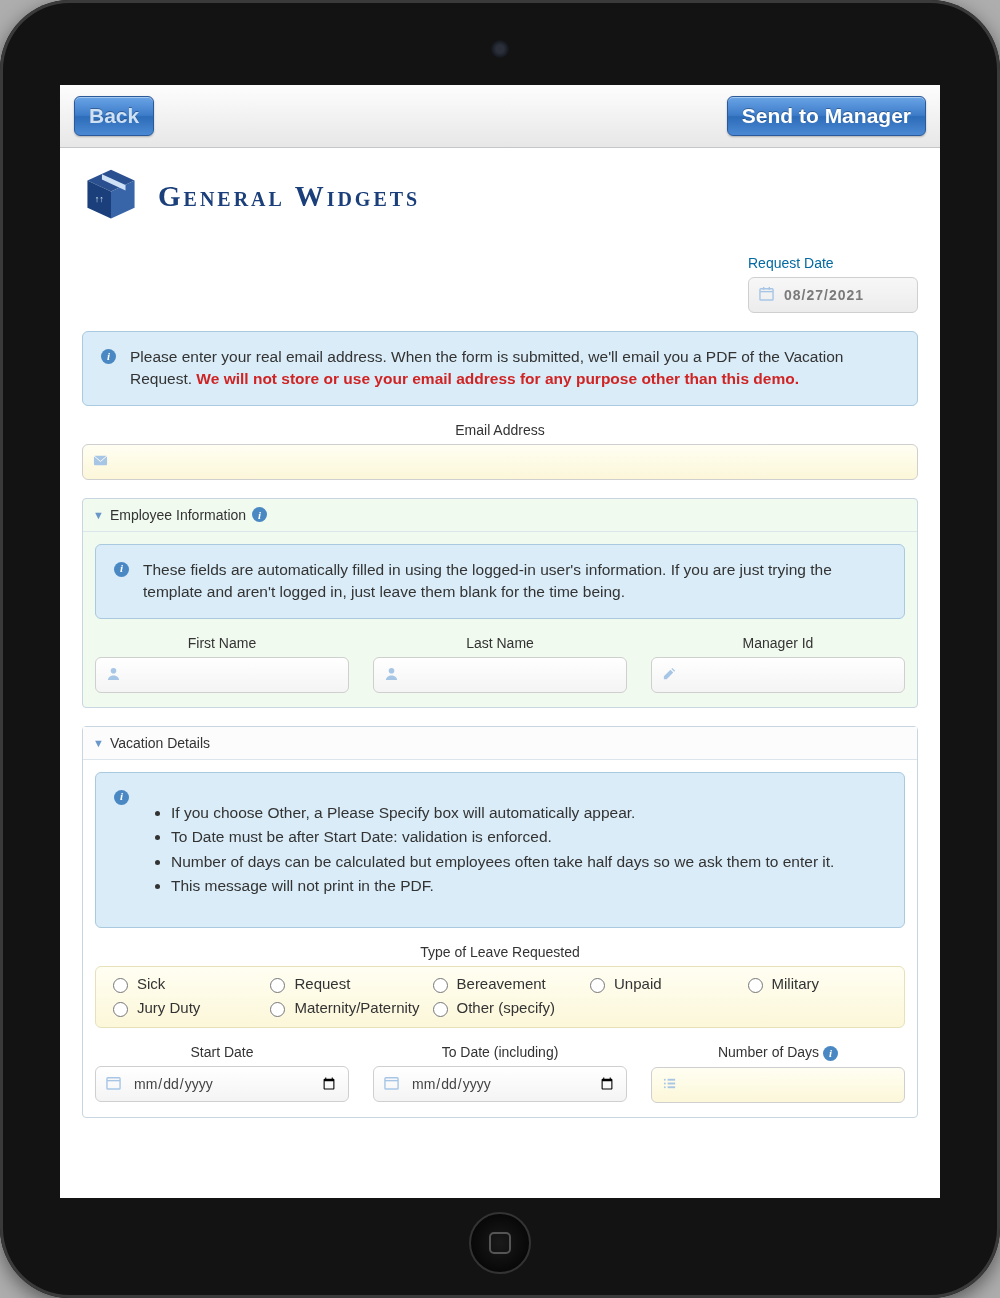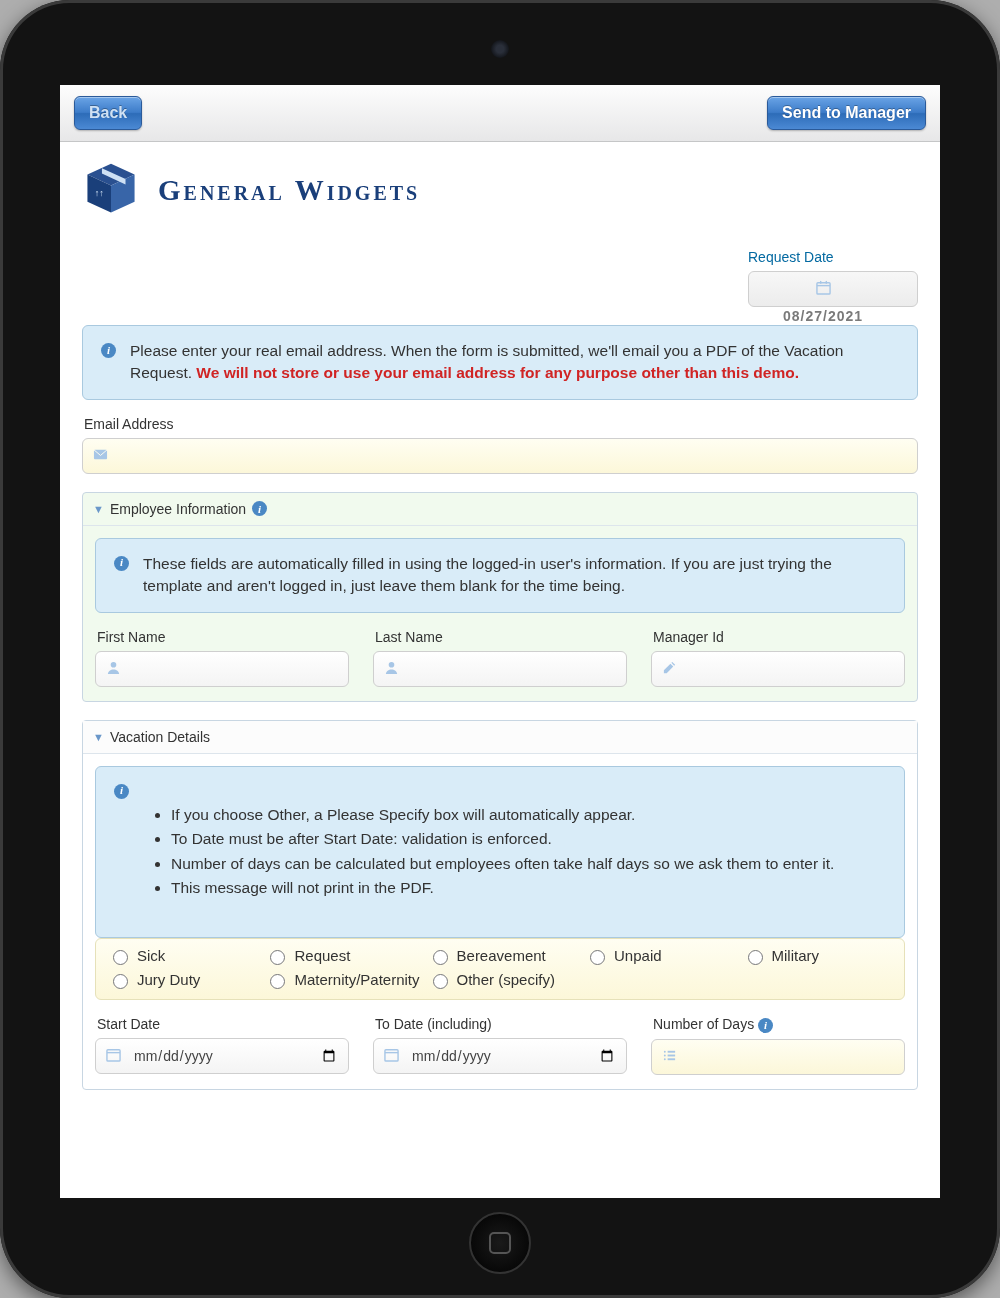--- a/index.html
+++ b/index.html
@@ -58,21 +58,21 @@
     background: linear-gradient(#fdfdfd, #e7e7e8);
     border-bottom: 1px solid #c5c6c7;
     padding: 11px 14px;
     display: flex;
     justify-content: space-between;
   }
   .btn {
     border: 1px solid #2a5a9a;
     border-radius: 6px;
     padding: 7px 14px;
-    font-size: 16px;
+    font-size: 21px;
     font-weight: bold;
     color: #fff;
     background: linear-gradient(#6aa4e6, #3d7cc9 48%, #2d6cb8 52%, #4b89d4);
     cursor: pointer;
     box-shadow: 0 1px 2px rgba(0,0,0,0.25), inset 0 1px 0 rgba(255,255,255,0.4);
     text-shadow: 0 -1px 0 rgba(0,0,0,0.3);
   }
   .btn.muted {
     color: #cfe1f4;
   }
@@ -91,58 +91,58 @@
   .form-title { color:#1a3f7a; font-weight:bold; font-size:18px; flex:1; text-align:center; max-width:320px;}
 
   .req-date-row { display:flex; justify-content:flex-end; margin-bottom:18px;}
   .req-date-block label { display:block; font-size:14px; color:#0369a1; margin-bottom:6px;}
   .date-display {
     border:1px solid #cfcfcf; border-radius:6px;
     background:linear-gradient(#f7f7f7,#ececec);
     padding:8px 30px 8px 10px;
     display:flex; align-items:center; gap:10px;
     color:#7a7a7a; font-weight:bold; letter-spacing:1px;
-    min-width:170px; height:36px;flex-direction:column;
+    min-width:170px; height:36px;
   }
 
   
   .infobox {
     background:#d9ecf8;
     border:1px solid #a9c9df;
     border-radius:6px;
     padding:14px 18px;
     display:flex;
     gap:14px;
     align-items:flex-start;
     color:#333;
     font-size:15.5px;
     line-height:1.45;
   }
   .infobox .bold-red { color:#d02424; font-weight:bold; }
-  .infobox ul{ margin:21px 0; padding-left:28px;}
+  .infobox ul{ margin:13px 0; padding-left:28px;}
   .infobox li{ margin:2px 0;}
 
   
   .section {
     border:1px solid #c8d6e2;
     border-radius:4px;
     margin-top:18px;
   }
   .section.green { background:#f1faee; }
   .section-head {
     padding:8px 10px;
     background:#fcfcfc;
     border-bottom:1px solid #dde5ec;
     display:flex; align-items:center; gap:6px;
     font-size:14px; color:#333;
   }
   .section.green .section-head { background:transparent; }
   .section-body { padding:12px 12px 14px 12px; }
 
-  .field-label { font-size:14px; color:#333; margin:16px 2px 6px 2px; display:block;}
+  .field-label { font-size:14px; color:#333; margin:16px 2px 6px 2px; display:block;text-align:center;}
   .row3 { display:flex; gap:24px; }
   .row3 > div { flex:1; }
 
   .input {
     width:100%; height:36px;
     border:1px solid #cfcfcf; border-radius:6px;
     background:linear-gradient(#fff,#f4f4f4);
     padding:0 10px 0 36px;
     position:relative;
     display:flex; align-items:center;
@@ -301,20 +301,21 @@
           <div class="infobox">
             <span class="info-i">i</span>
             <ul id="vac-bullets">
                 <li>If you choose Other, a Please Specify box will automatically appear.</li>
                 <li>To Date must be after Start Date: validation is enforced.</li>
                 <li>Number of days can be calculated but employees often take half days so we ask them to enter it.</li>
                 <li>This message will not print in the PDF.</li>
               </ul>
           </div>
 
+          <label class="field-label">Type of Leave Requested</label>
           <div class="radio-section">
             <div class="radio-grid" id="leave-grid">
                 <label>
                   <input type="radio" name="leave" style="">
                   <span>Sick</span>
                 </label>
                 <label>
                   <input type="radio" name="leave" style="">
                   <span>Request</span>
                 </label>

